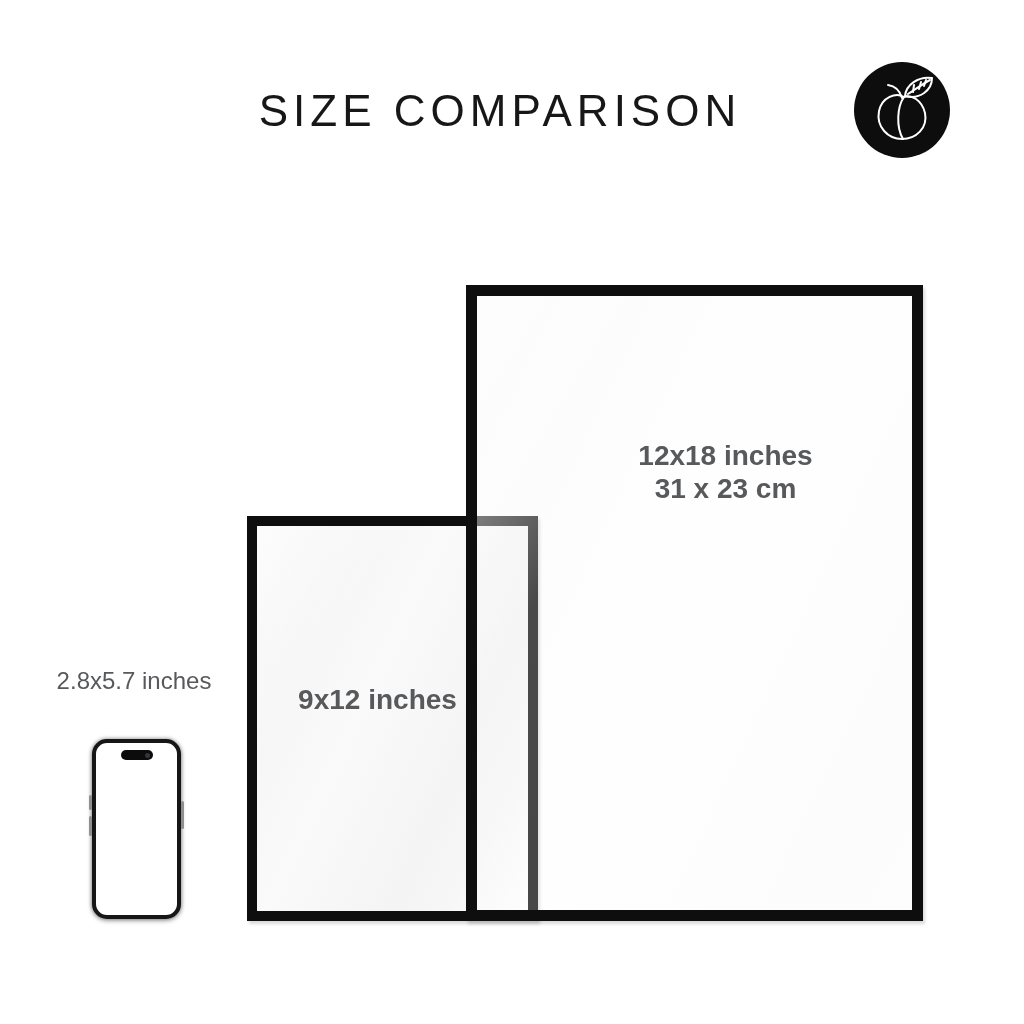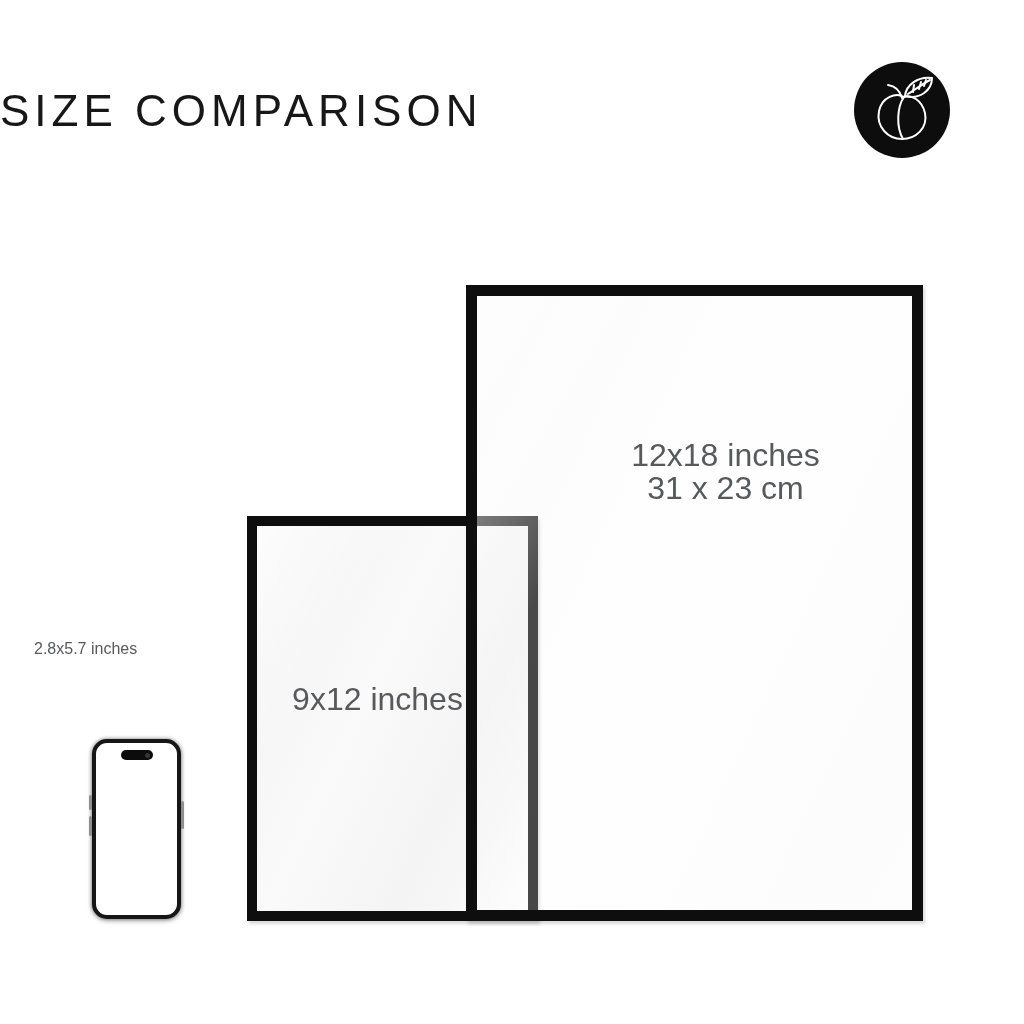--- a/index.html
+++ b/index.html
@@ -15,21 +15,21 @@
   body{
     position:relative;
     width:1024px;height:1024px;
     background:var(--background);
     font-family:"Liberation Sans","DejaVu Sans",sans-serif;
     overflow:hidden;
   }
   .title{
     position:absolute;
     left:0;right:24px;top:86px;
-    text-align:left;
+    text-align:center;
     font-size:44px;
     font-weight:400;
     letter-spacing:5px;
     color:var(--title-text);
     white-space:nowrap;
   }
   .badge{
     position:absolute;
     left:852px;top:60px;
     width:100px;height:100px;
@@ -67,40 +67,40 @@
   }
   .frame-large .glass{
     background:
       linear-gradient(121deg, rgba(255,255,255,0.6) 0%, rgba(255,255,255,0) 30%),
       linear-gradient(301deg, rgba(255,255,255,0.35) 0%, rgba(255,255,255,0) 18%);
   }
   .frame-label{
     position:absolute;
     text-align:center;
     color:var(--label-text);
-    font-size:32px;
+    font-size:28px;
     line-height:33px;
-    font-weight:400;
+    font-weight:700;
     z-index:3;
   }
   .frame-large .frame-label{
     left:62px;right:0;top:143px;
   }
   .frame-small .frame-label{
     left:0;right:30px;top:157px;text-align:center;
   }
 
   
   .phone-label{
     position:absolute;
-    left:34px;top:636px;
+    left:34px;top:668px;
     width:200px;
-    text-align:left;
+    text-align:center;
     color:var(--label-text);
-    font-size:16px;
+    font-size:24px;
     line-height:26px;
   }
   .phone{
     position:absolute;
     left:92px;top:739px;
     width:89px;height:180px;
     background:#ffffff;
     border:4px solid #161616;
     border-radius:15px;
     box-shadow:0 0 4px rgba(0,0,0,0.45), 0 2px 5px rgba(0,0,0,0.25);

